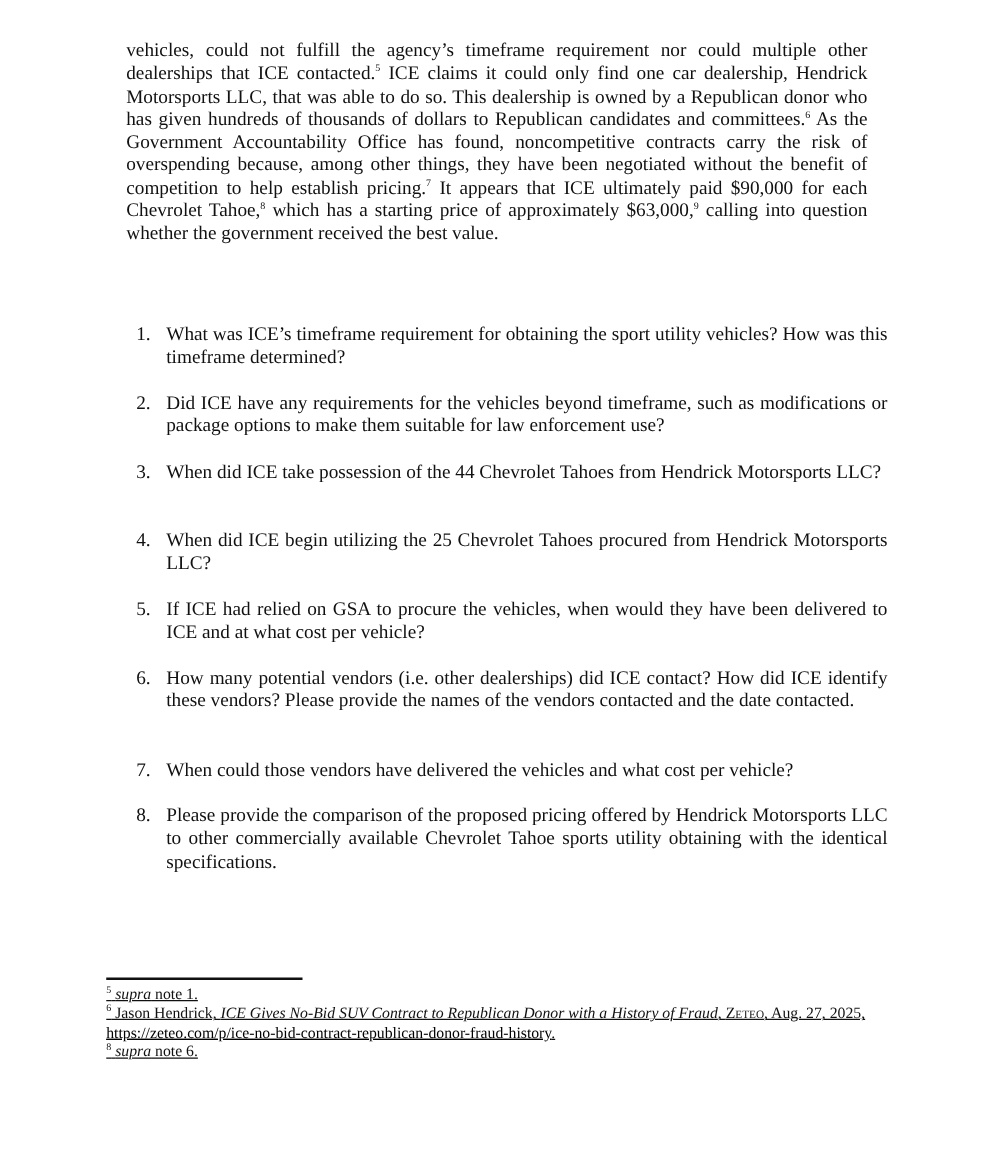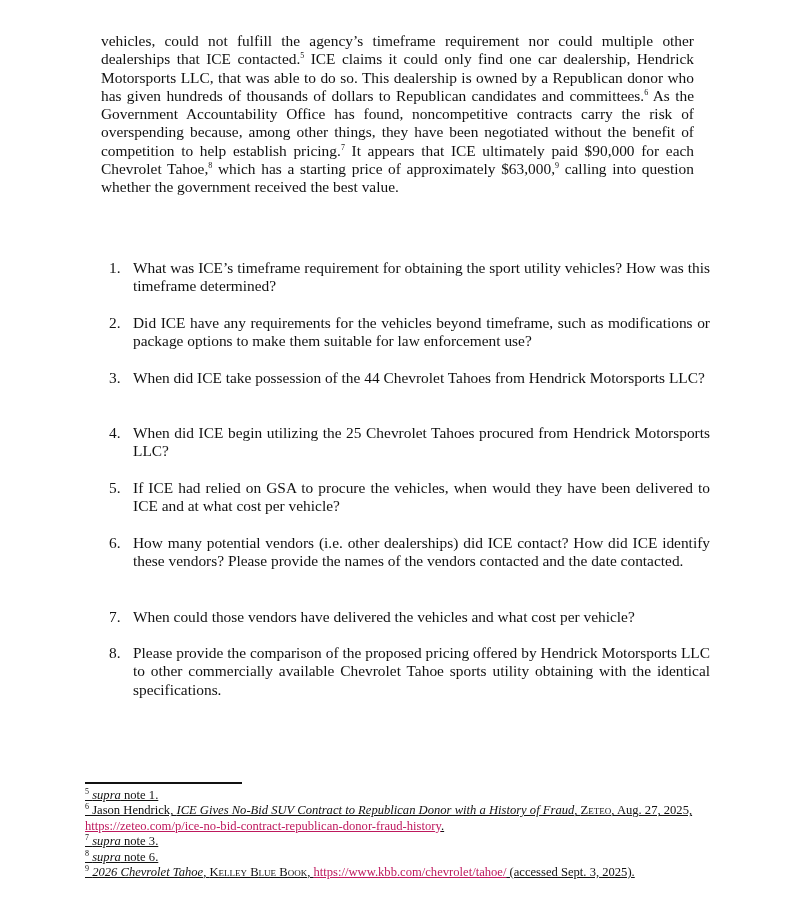--- a/index.html
+++ b/index.html
@@ -20,21 +20,21 @@
     position: absolute; left: 0; width: 625px;
     font-size: 15.4px; line-height: 18.3px;
   }
   ol.questions li .num { position: absolute; left: 24px; width: 20px; }
   ol.questions li .qtext { display: block; margin-left: 48px; text-align: justify; }
   .fn-rule { position: absolute; left: 85px; top: 782px; width: 157px; height: 2px; background: #111; }
   .footnotes { position: absolute; left: 85px; top: 788px; width: 625px; font-size: 12.6px; line-height: 15.4px; text-decoration: underline; }
   .fn { margin: 0; text-align: left; }
   .fn sup { font-size: 8px; vertical-align: 5px; }
   .sc { font-variant: small-caps; }
-  a.link { color: #be185d; text-decoration: underline; }
+  a.link { color: #000000; text-decoration: underline; }
 </style>
 </head>
 <body>
 
 <div class="page">
   <p class="body"><span>vehicles, could not fulfill the agency’s timeframe requirement nor could multiple other dealerships that ICE contacted.</span><sup>5</sup><span> ICE claims it could only find one car dealership, Hendrick Motorsports LLC, that was able to do so. This dealership is owned by a Republican donor who has given hundreds of thousands of dollars to Republican candidates and committees.</span><sup>6</sup><span> As the Government Accountability Office has found, noncompetitive contracts carry the risk of overspending because, among other things, they have been negotiated without the benefit of competition to help establish pricing.</span><sup>7</sup><span> It appears that ICE ultimately paid $90,000 for each Chevrolet Tahoe,</span><sup>8</sup><span> which has a starting price of approximately $63,000,</span><sup>9</sup><span> calling into question whether the government received the best value.</span></p>
 
 
   <ol class="questions" style="top:243px;">
     <li style="top:0px;">
@@ -70,16 +70,14 @@
         <span class="qtext">Please provide the comparison of the proposed pricing offered by Hendrick Motorsports LLC to other commercially available Chevrolet Tahoe sports utility obtaining with the identical specifications.</span>
       </li>
   </ol>
 </div>
 
 <div class="fn-rule"></div>
 
 <div class="footnotes">
   <p class="fn"><sup>5</sup> <i>supra</i><span> note 1.</span></p>
   <p class="fn"><sup>6</sup><span> Jason Hendrick, </span><i>ICE Gives No-Bid SUV Contract to Republican Donor with a History of Fraud</i>, <span class="sc">Zeteo</span><span>, Aug. 27, 2025, </span><a class="link">https://zeteo.com/p/ice-no-bid-contract-republican-donor-fraud-history</a><span>.</span></p>
-  <p class="fn"><sup>7</sup> <i>supra</i><span> note 3.</span></p>
   <p class="fn"><sup>8</sup> <i>supra</i><span> note 6.</span></p>
-  <p class="fn"><sup>9</sup> <i>2026 Chevrolet Tahoe</i><span>, </span><span class="sc">Kelley Blue Book</span><span>, </span><a class="link">https://www.kbb.com/chevrolet/tahoe/</a><span> (accessed Sept. 3, 2025).</span></p>
 </div>
 
 </body></html>

